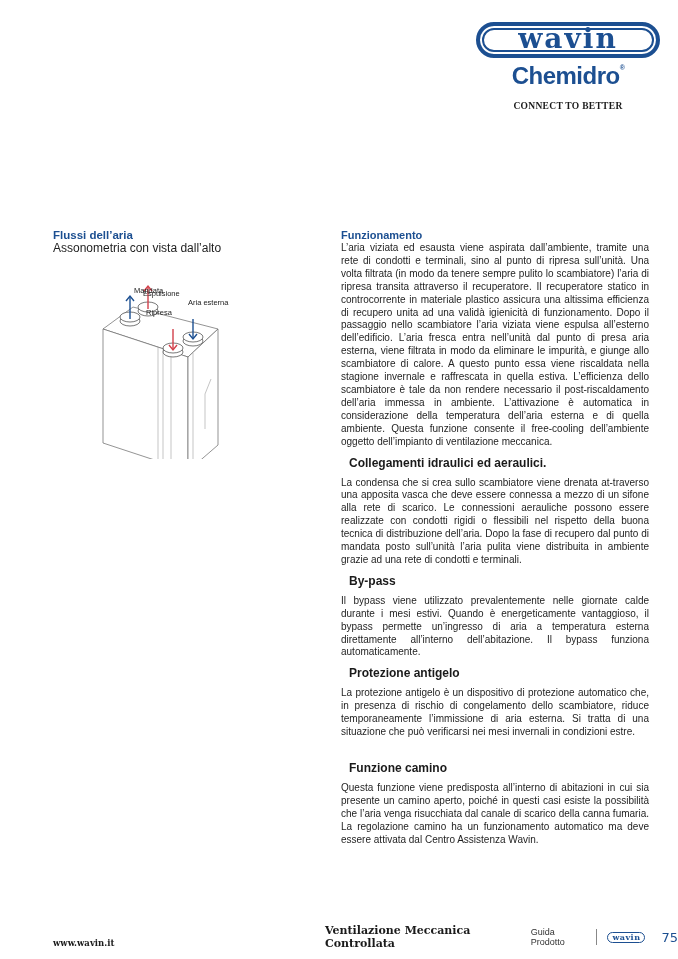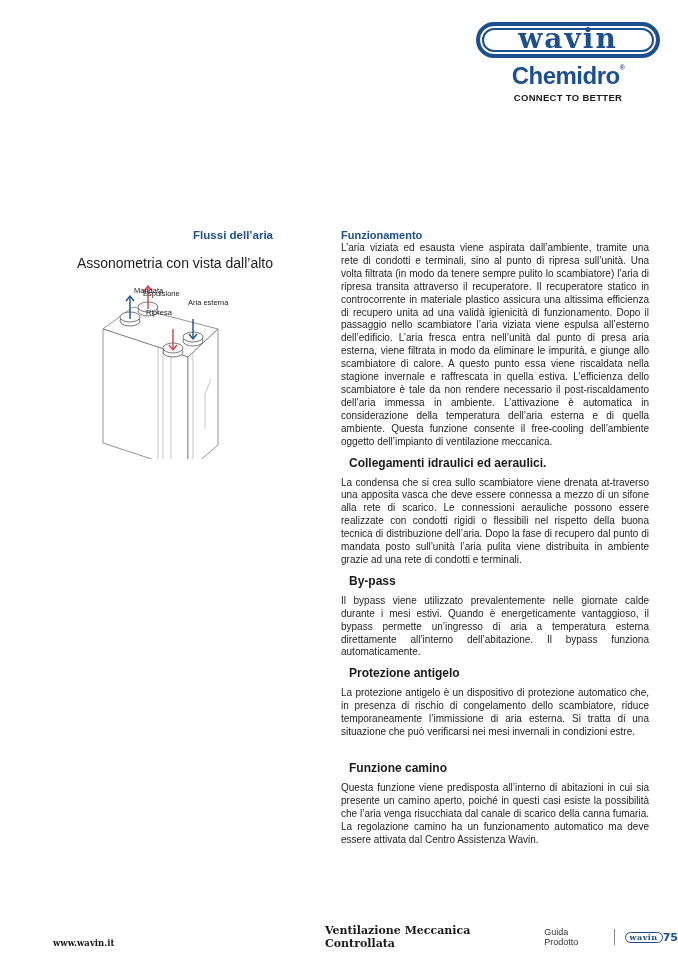--- a/index.html
+++ b/index.html
@@ -4,45 +4,45 @@
   <style>
     html, body { margin: 0; padding: 0; background: #ffffff; }
     body { width: 678px; height: 959px; position: relative; overflow: hidden; font-family: "Liberation Sans", sans-serif; color: #1e1e1e; }
 
     
     .logo-block { position: absolute; left: 472px; top: 22px; width: 192px; text-align: center; }
     .wavin-pill { width: 184px; height: 36px; margin: 0 auto; border: 4px solid #1c4f91; border-radius: 22px; box-sizing: border-box; display: flex; align-items: center; justify-content: center; background: #fff; box-shadow: inset 0 0 0 2px #fff, inset 0 0 0 4px #1c4f91; }
     .wavin-text { font-family: "DejaVu Serif", serif; font-weight: bold; font-size: 28px; color: #1c4f91; letter-spacing: 2px; line-height: 1; margin-top: -2px; }
     .chemidro { font-family: "Liberation Sans", sans-serif; font-weight: bold; font-size: 24px; color: #1c4f91; margin-top: 6px; letter-spacing: -0.5px; line-height: 1; }
     .chemidro sup { font-size: 7px; vertical-align: top; }
-    .tagline { font-family: Liberation Sans, sans-serif; font-weight: bold; font-size: 9.5px; color: #1a1a1a; margin-top: 4px; letter-spacing: 0.3px; }
+    .tagline { font-family: Liberation Serif, serif; font-weight: bold; font-size: 9.5px; color: #1a1a1a; margin-top: 13px; letter-spacing: 0.3px; }
 
     
-    .left-col { position: absolute; left: 53px; top: 229px; width: 220px; text-align: right; }
+    .left-col { position: absolute; left: 53px; top: 229px; width: 220px; }
     .h-blue { color: #1c4f91; font-weight: bold; font-size: 11.5px; line-height: 13px; }
-    .subtitle { font-size: 14px; line-height: 13px; color: #1e1e1e; margin-top: 15px; }
+    .subtitle { font-size: 12px; line-height: 13px; color: #1e1e1e; }
     .diagram { position: absolute; left: 40px; top: 30px; width: 190px; height: 200px; }
     .diagram .lbl { position: absolute; font-size: 7.5px; color: #222; white-space: nowrap; }
 
     
     .right-col { position: absolute; left: 341px; top: 229px; width: 308px; }
     .section { margin-bottom: 6px; }
     .section h3 { margin: 8px; font-size: 12px; line-height: 12px; font-weight: bold; color: #1a1a1a; }
     .section h2 { margin: 0; font-size: 11px; line-height: 13px; font-weight: bold; color: #1c4f91; }
     .section p { margin: 0; font-size: 10px; line-height: 12.9px; text-align: justify; color: #1e1e1e; }
     .gap { height: 9px; }
 
     
     .footer-url { position: absolute; left: 53px; top: 932px; font-family: "DejaVu Serif", serif; font-weight: bold; font-size: 8.5px; color: #1a1a1a; margin-top: 6px; }
     .footer-right { position: absolute; left: 325px; top: 928px; display: flex; align-items: center; height: 18px; }
     .footer-title { font-family: "DejaVu Serif", serif; font-weight: bold; font-size: 11px; color: #1a1a1a; }
     .footer-sub { font-family: "Liberation Sans", sans-serif; font-size: 9px; color: #333; margin-left: 4px; }
     .footer-divider { width: 1px; height: 16px; background: #888; margin: 0 10px 0 10px; }
     .footer-logo { border: 1.5px solid #1c4f91; border-radius: 8px; padding: 0 4px; height: 9px; display: flex; align-items: center; font-family: "DejaVu Serif", serif; font-weight: bold; font-size: 8px; color: #1c4f91; letter-spacing: 0.5px; line-height: 1; }
-    .footer-page { font-family: "DejaVu Sans", sans-serif; font-weight: bold; font-size: 11px; color: #1c4f91; }
+    .footer-page { font-family: "DejaVu Sans", sans-serif; font-weight: normal; font-size: 13px; color: #1c4f91; margin-left: 16px; }
   </style>
 </head>
 <body>
 
 <div class="logo-block">
   <div class="wavin-pill">
     <span class="wavin-text">wavin</span>
   </div>
   <div class="chemidro"><span>Chemidro</span><sup>®</sup></div>
   <div class="tagline">CONNECT TO BETTER</div>

